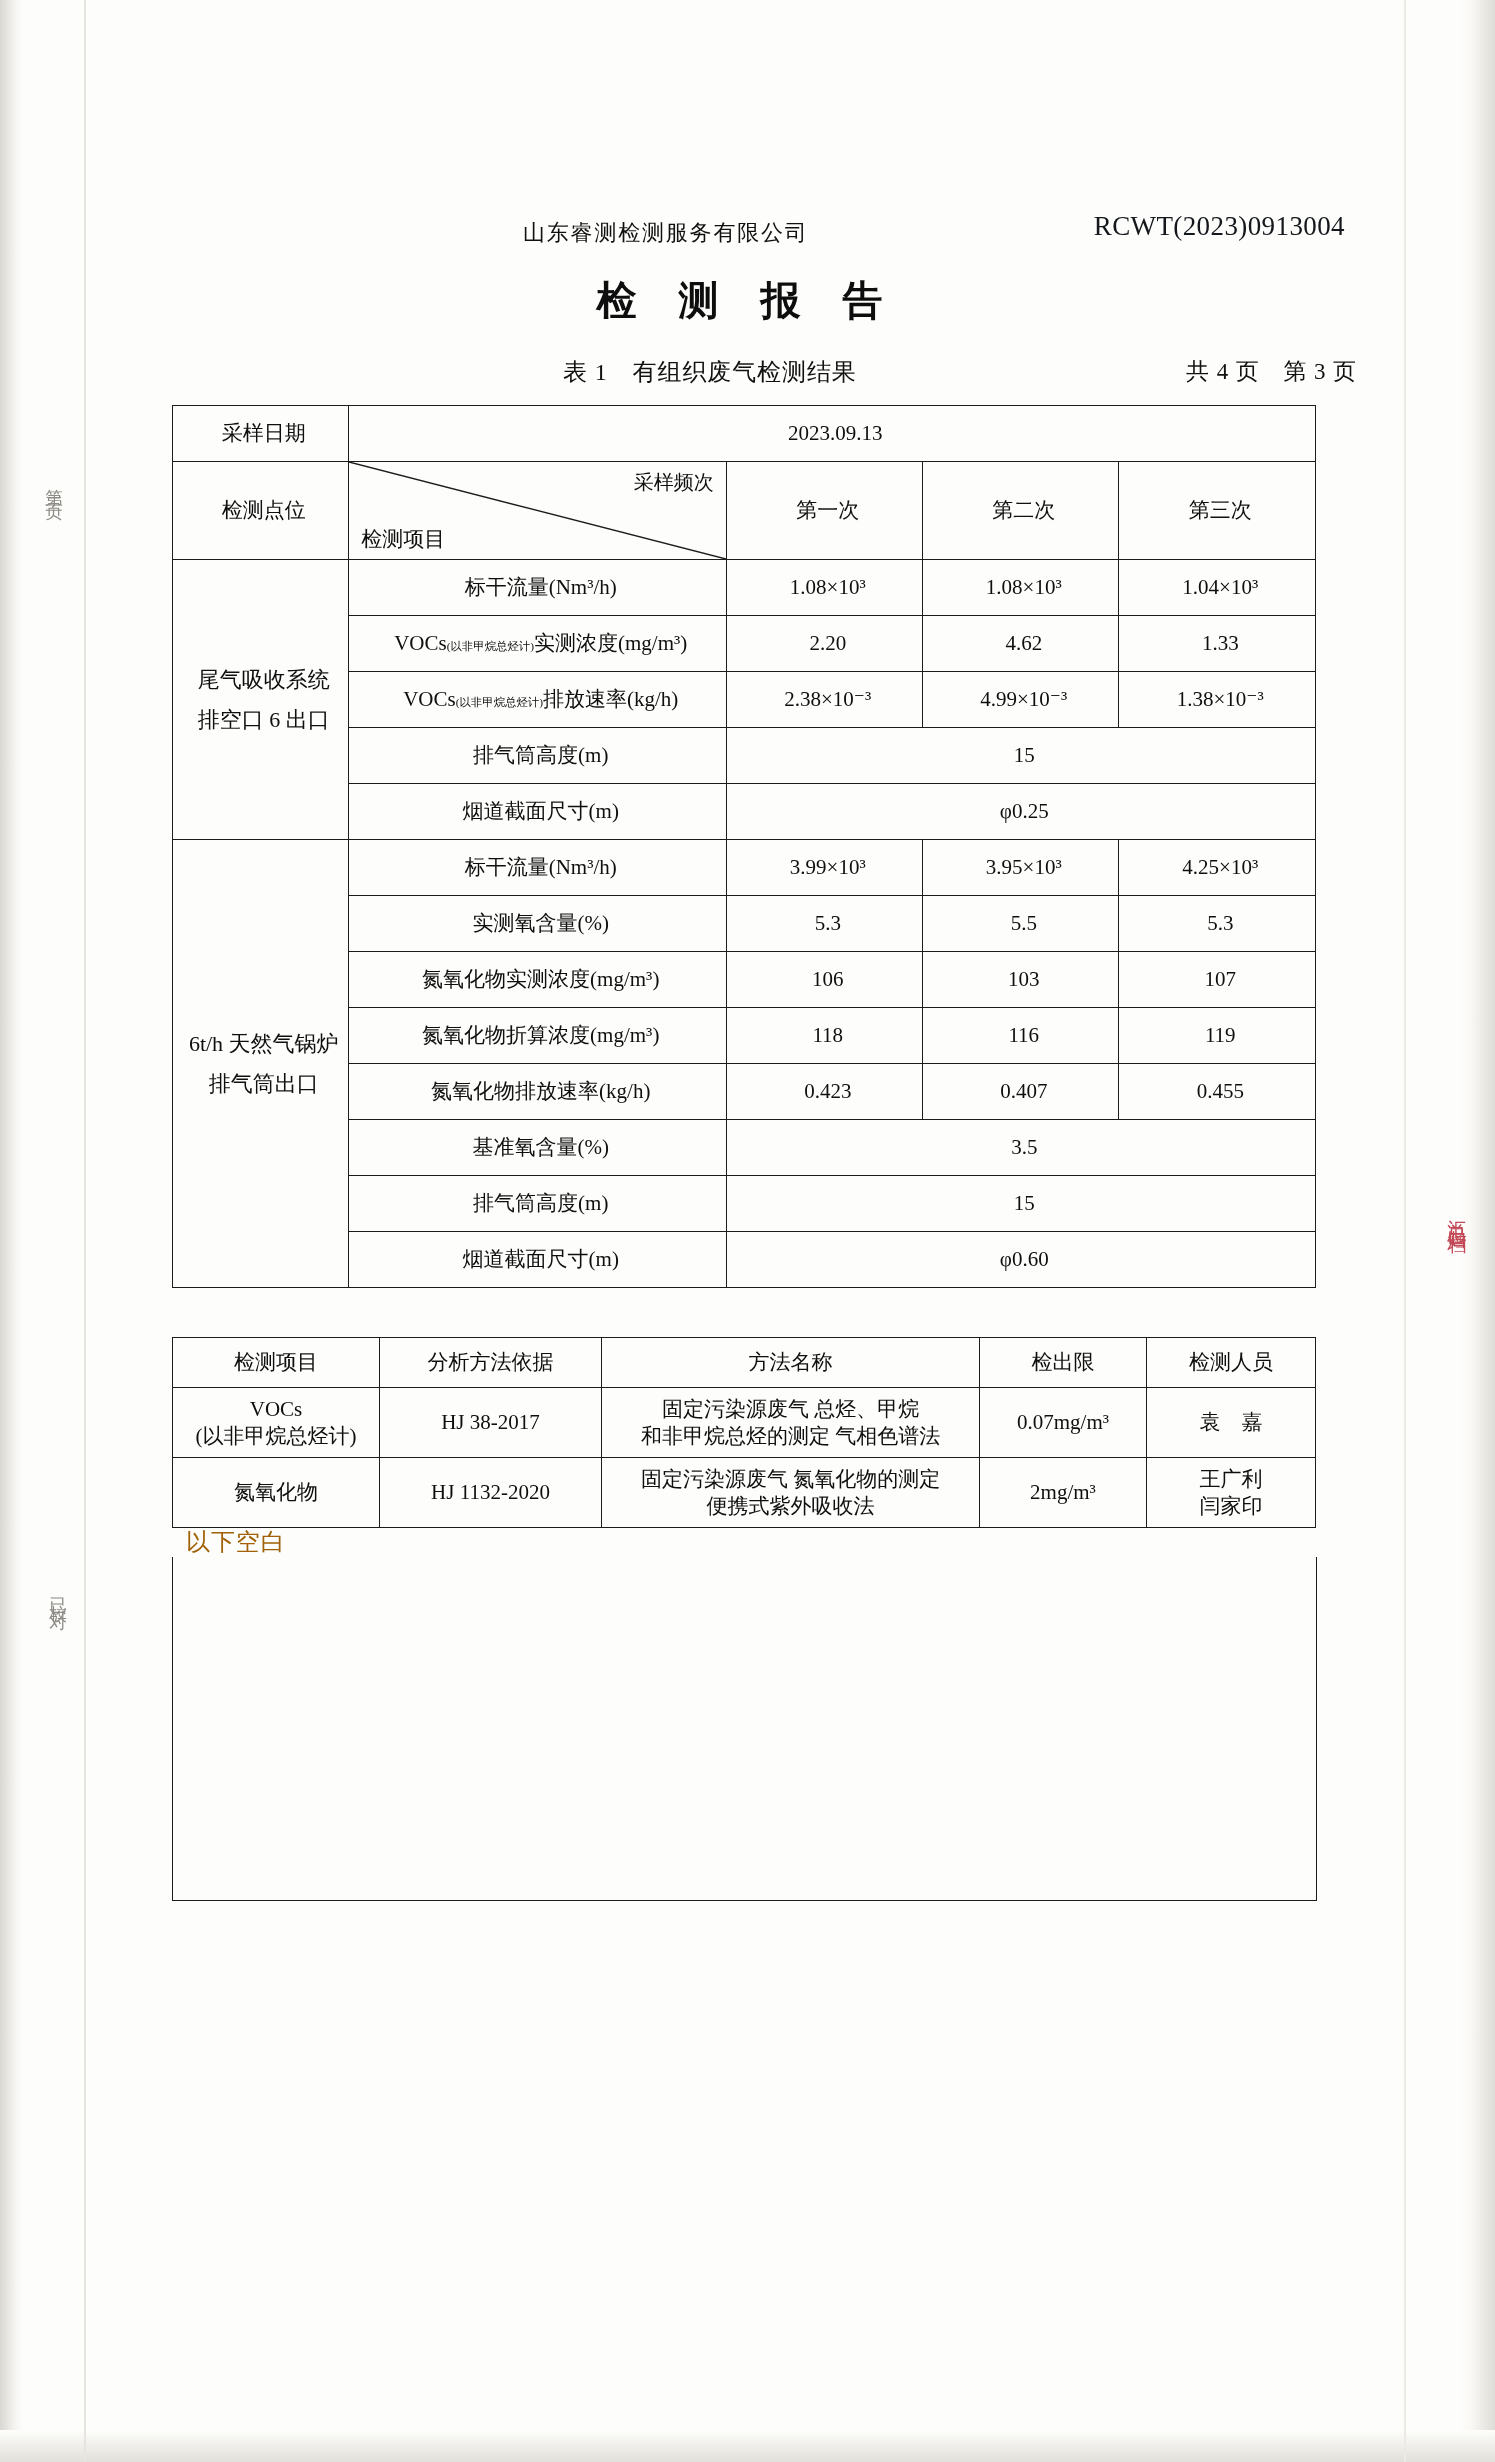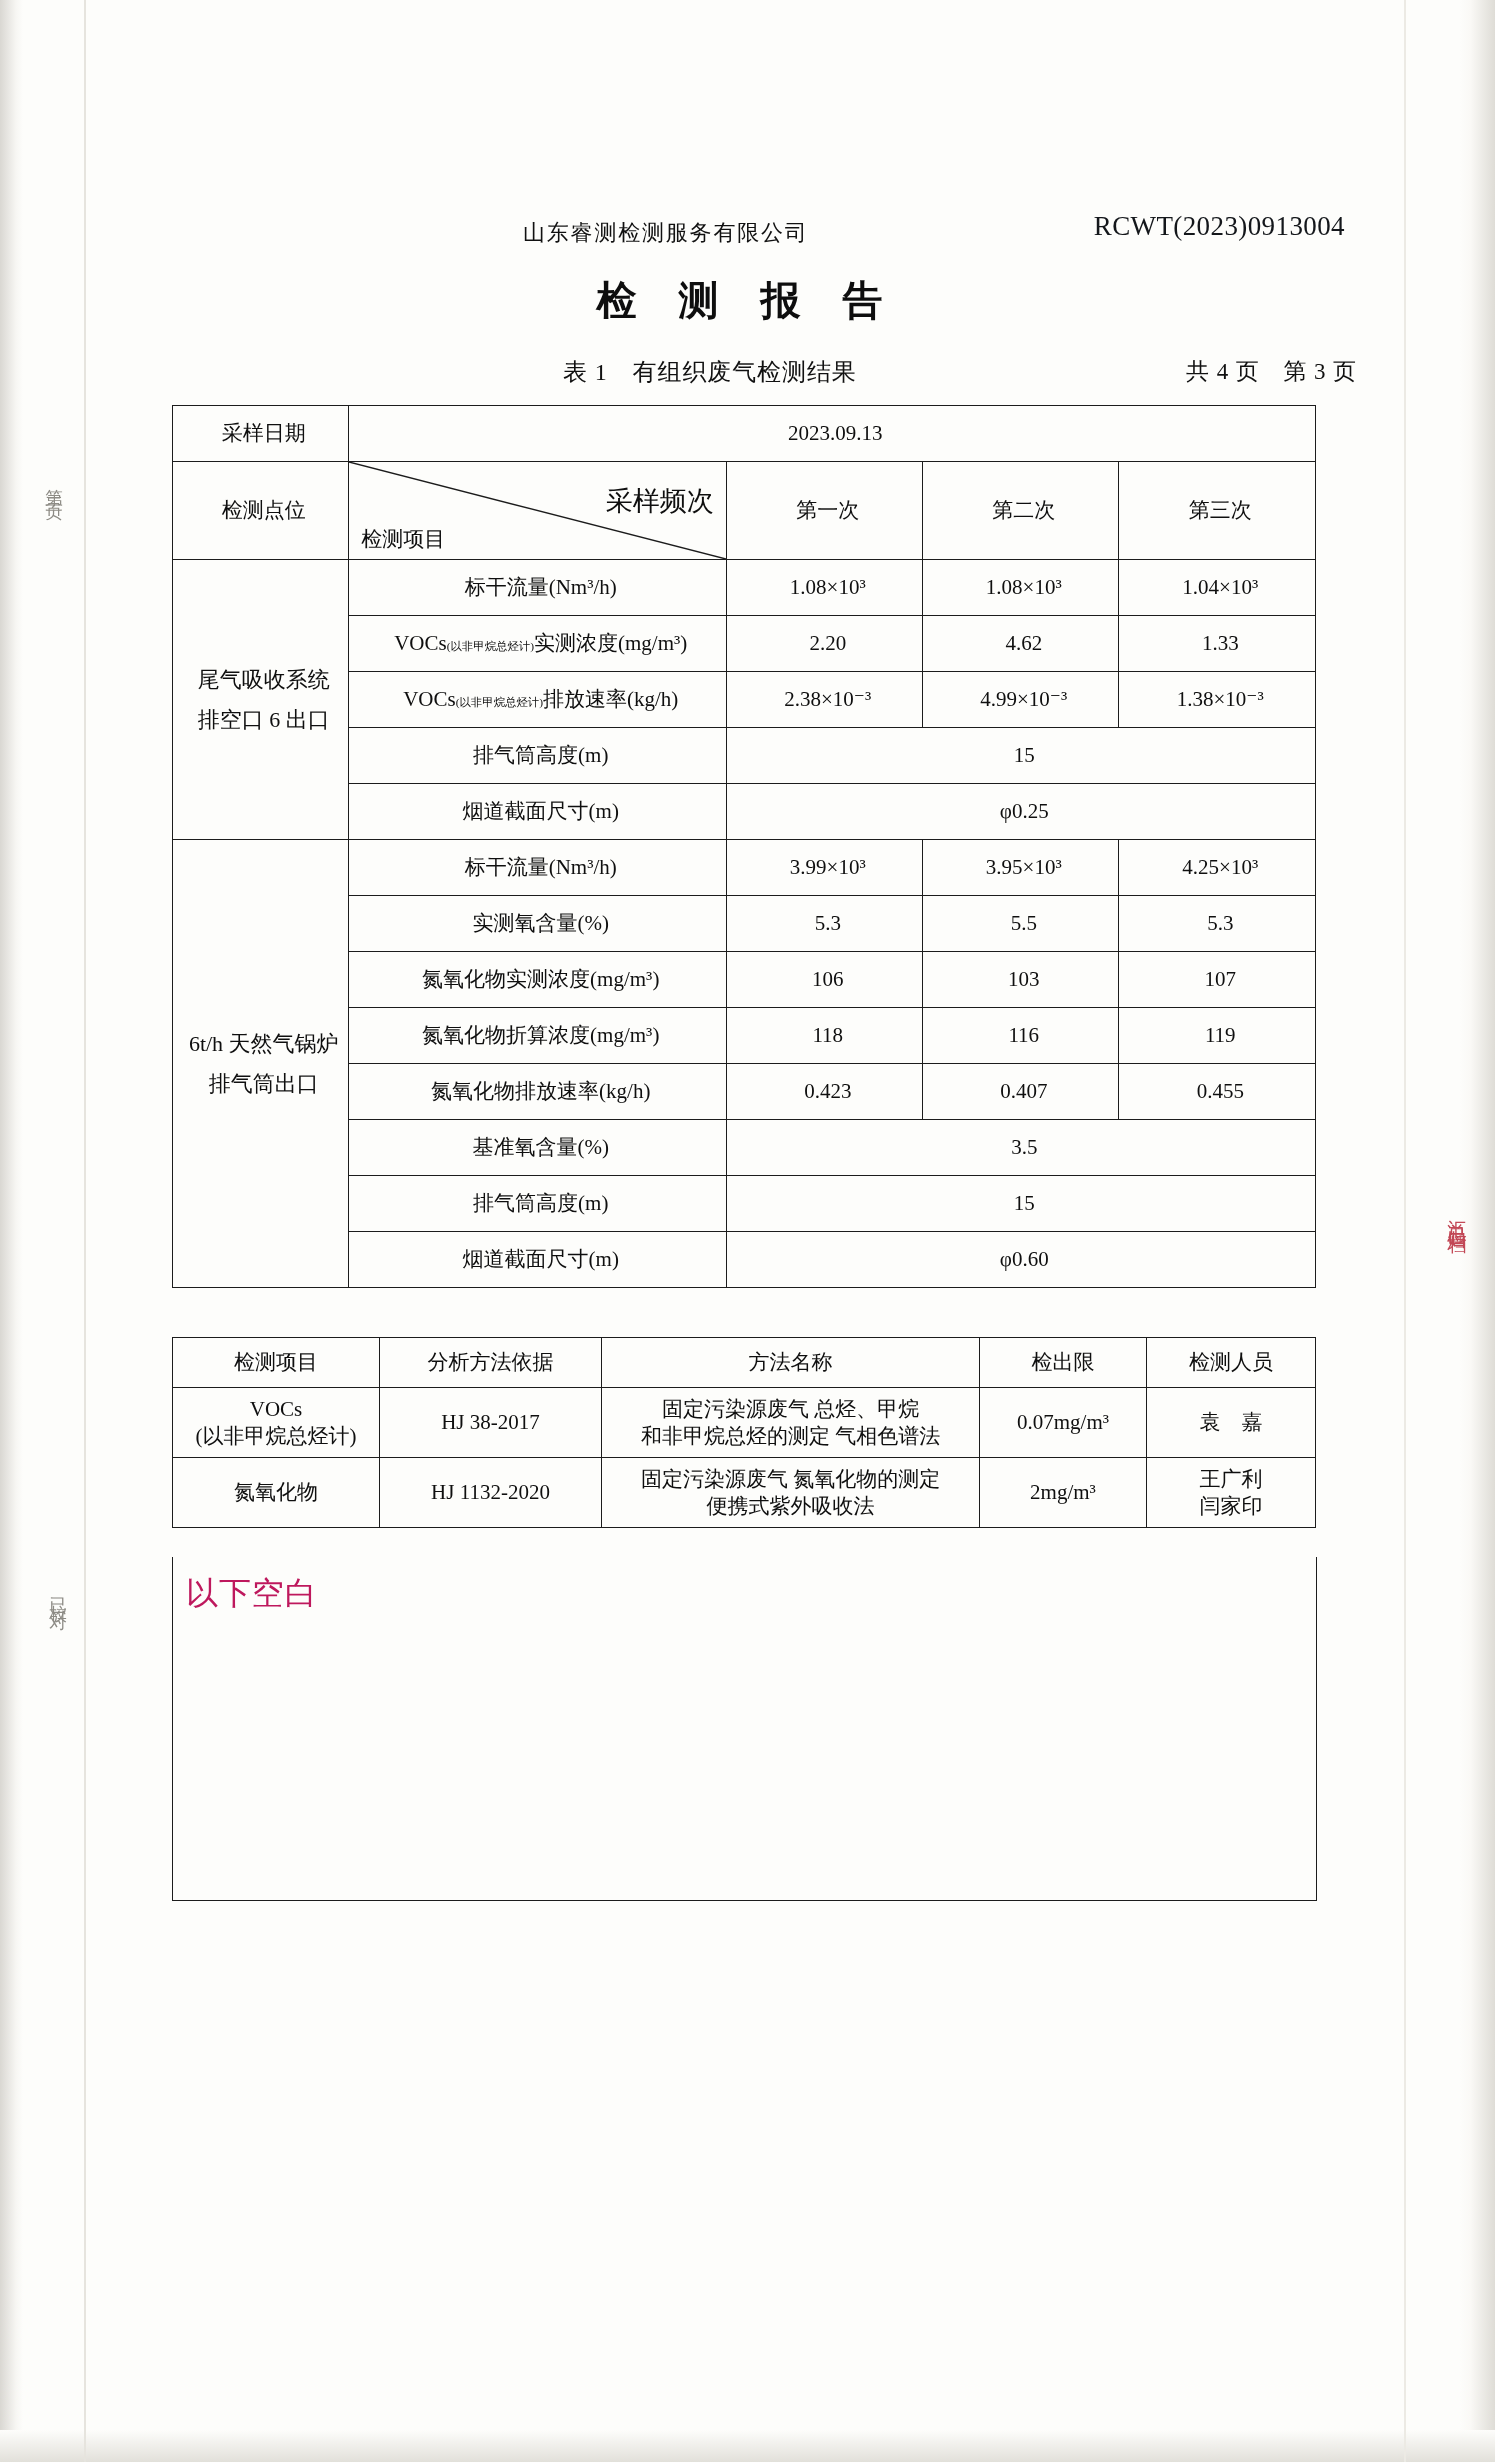--- a/index.html
+++ b/index.html
@@ -102,24 +102,24 @@
     top: 1293px;
     width: 1495px;
     text-align: center;
     font-size: 24px;
     letter-spacing: 0.9px;
     color: #111;
   }
   .blank-note {
     position: absolute;
     left: 186px;
-    top: 1572px;
-    font-size: 32px;
+    top: 1526px;
+    font-size: 24px;
     letter-spacing: 0.9px;
-    color: #be185d;
+    color: #a16207;
   }
 
   table {
     border-collapse: collapse;
     position: absolute;
     table-layout: fixed;
   }
   table td, table th {
     border: 1.4px solid #1c1c1c;
     text-align: center;
@@ -151,22 +151,22 @@
     height: 97px !important;
   }
   .split-cell .diag {
     position: absolute;
     left: 0; top: 0;
     width: 100%; height: 100%;
   }
   .split-cell .lbl-top {
     position: absolute;
     right: 12.3px;
-    top: 23px;
-    font-size: 27px;
+    top: 8px;
+    font-size: 20px;
   }
   .split-cell .lbl-bot {
     position: absolute;
     left: 12.3px;
     bottom: 7px;
     font-size: 21px;
   }
 
   #method-table {
     left: 172px;

